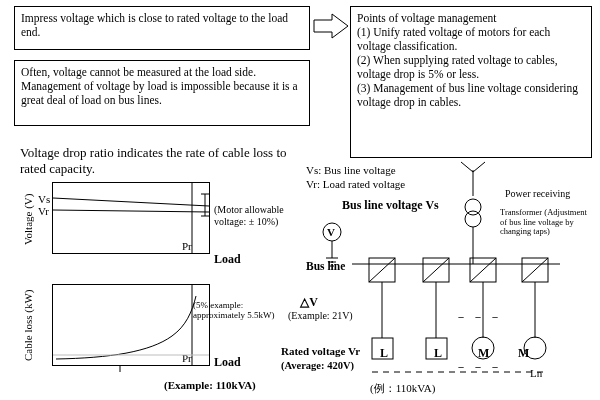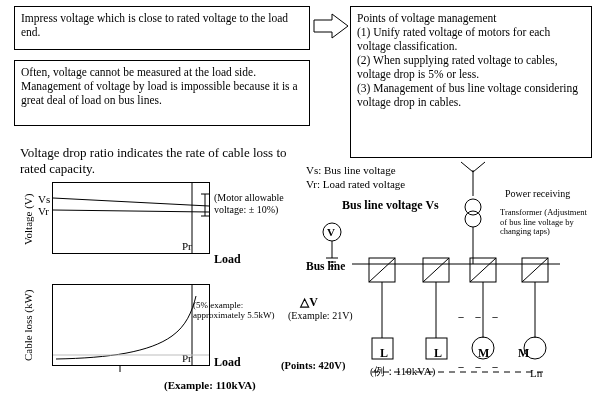--- a/index.html
+++ b/index.html
@@ -58,21 +58,21 @@
     transform:rotate(180deg);
     text-align:center;
     white-space:nowrap;
   }
 
   .tick-txt{position:absolute;font-size:11px;text-align:right;}
 
   .load-lbl{position:absolute;font-size:12px;font-weight:bold;}
 
   .small{font-size:9px;line-height:1.15;}
-  .small2{font-size:10px;line-height:1.18;}
+  .small2{font-size:10px;line-height:1.18;margin-top:12px;}
 
   
   .note{position:absolute;font-size:11px;line-height:1.22;}
   .bold{font-weight:bold;}
 
   svg.ovl{position:absolute;left:0;top:0;width:600px;height:400px;pointer-events:none;}
 </style>
 </head>
 <body>
 
@@ -120,25 +120,26 @@
   <div class="note bold" style="left:306px;top:198px;font-size:12px;margin-left:36px;">Bus line voltage Vs</div>
 
   <div class="note" style="left:505px;top:188px;font-size:10px;">Power receiving</div>
   <div class="note" style="left:500px;top:208px;width:92px;font-size:8.5px;line-height:1.12;">Transformer (Adjustment of bus line voltage by changing taps)</div>
 
   <div class="note bold" style="left:306px;top:259px;font-size:11.5px;">Bus line</div>
 
   <div class="note bold" style="left:300px;top:295px;font-size:12px;">△V</div>
   <div class="note" style="left:288px;top:310px;font-size:10px;">(Example: 21V)</div>
 
-  <div class="note" style="left:281px;top:360px;font-size:10.5px;font-weight:bold;">(Points: 420V)</div>
+  <div class="note bold" style="left:281px;top:345px;font-size:11px;">Rated voltage Vr</div>
+  <div class="note" style="left:281px;top:360px;font-size:10.5px;font-weight:bold;">(Average: 420V)</div>
 
 
   <div class="note" style="left:530px;top:367px;font-size:11px;">Ln</div>
-  <div class="note" style="left:370px;top:365px;font-size:11px;">(例：110kVA)</div>
+  <div class="note" style="left:370px;top:382px;font-size:11px;">(例：110kVA)</div>
 
   <div class="note bold" style="left:380px;top:346px;font-size:12px;">L</div>
   <div class="note bold" style="left:434px;top:346px;font-size:12px;">L</div>
   <div class="note bold" style="left:478px;top:346px;font-size:12px;">M</div>
   <div class="note bold" style="left:518px;top:346px;font-size:12px;">M</div>
 
   <div class="note" style="left:327px;top:226px;font-size:11px;font-weight:bold;">V</div>
 
   <div class="note" style="left:455px;top:310px;font-size:12px;letter-spacing:1px;">－ － －</div>
   <div class="note" style="left:455px;top:360px;font-size:12px;letter-spacing:1px;">－ － －</div>

